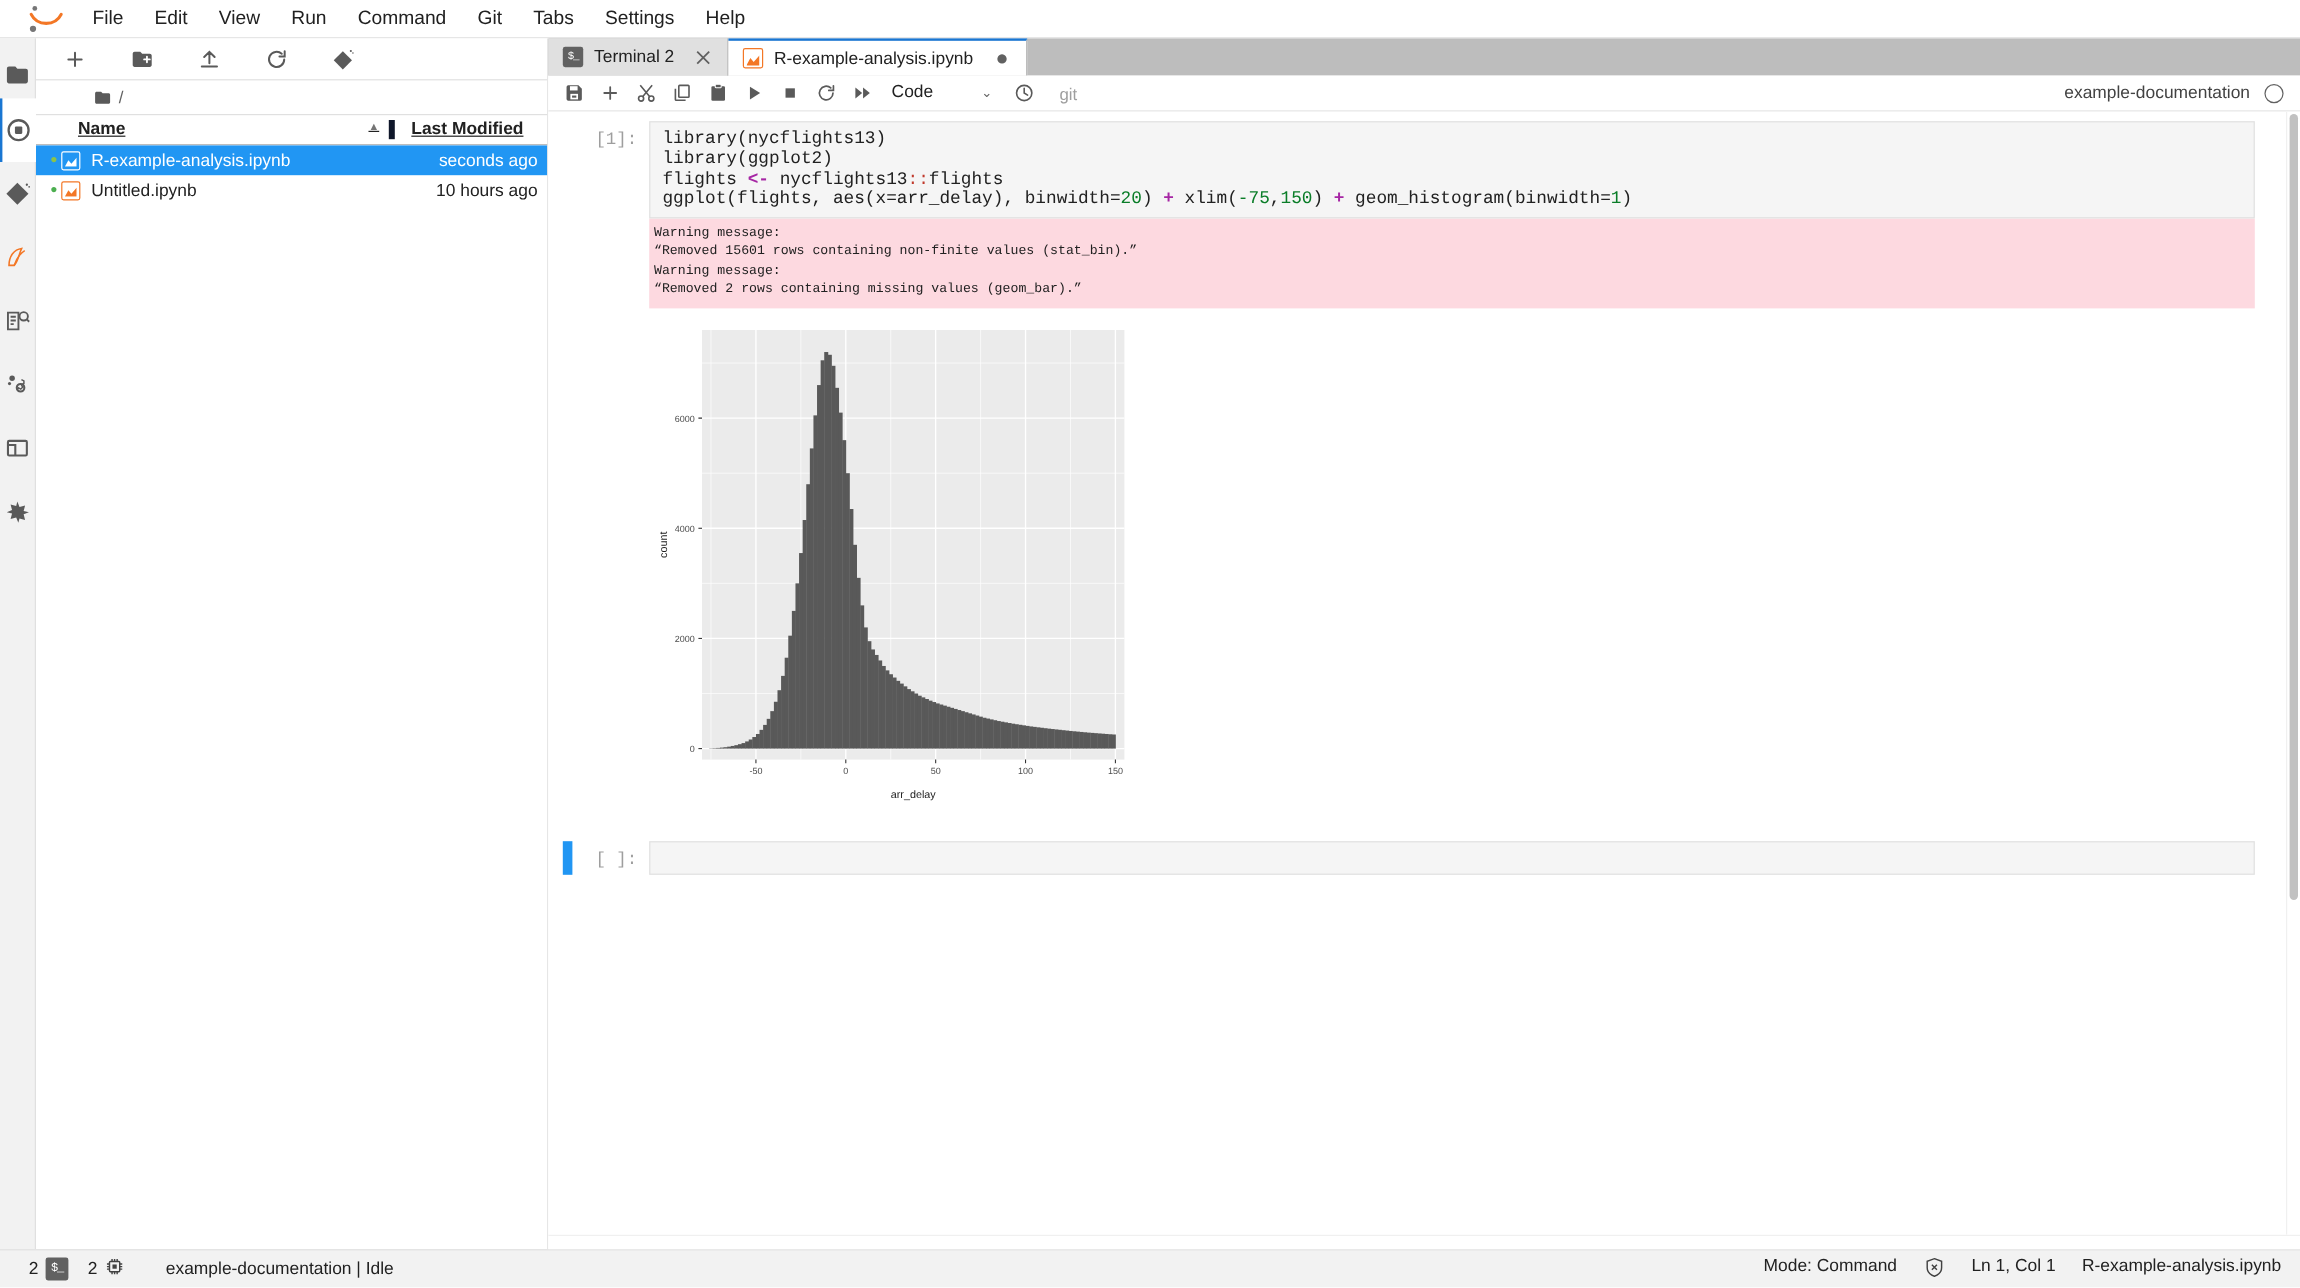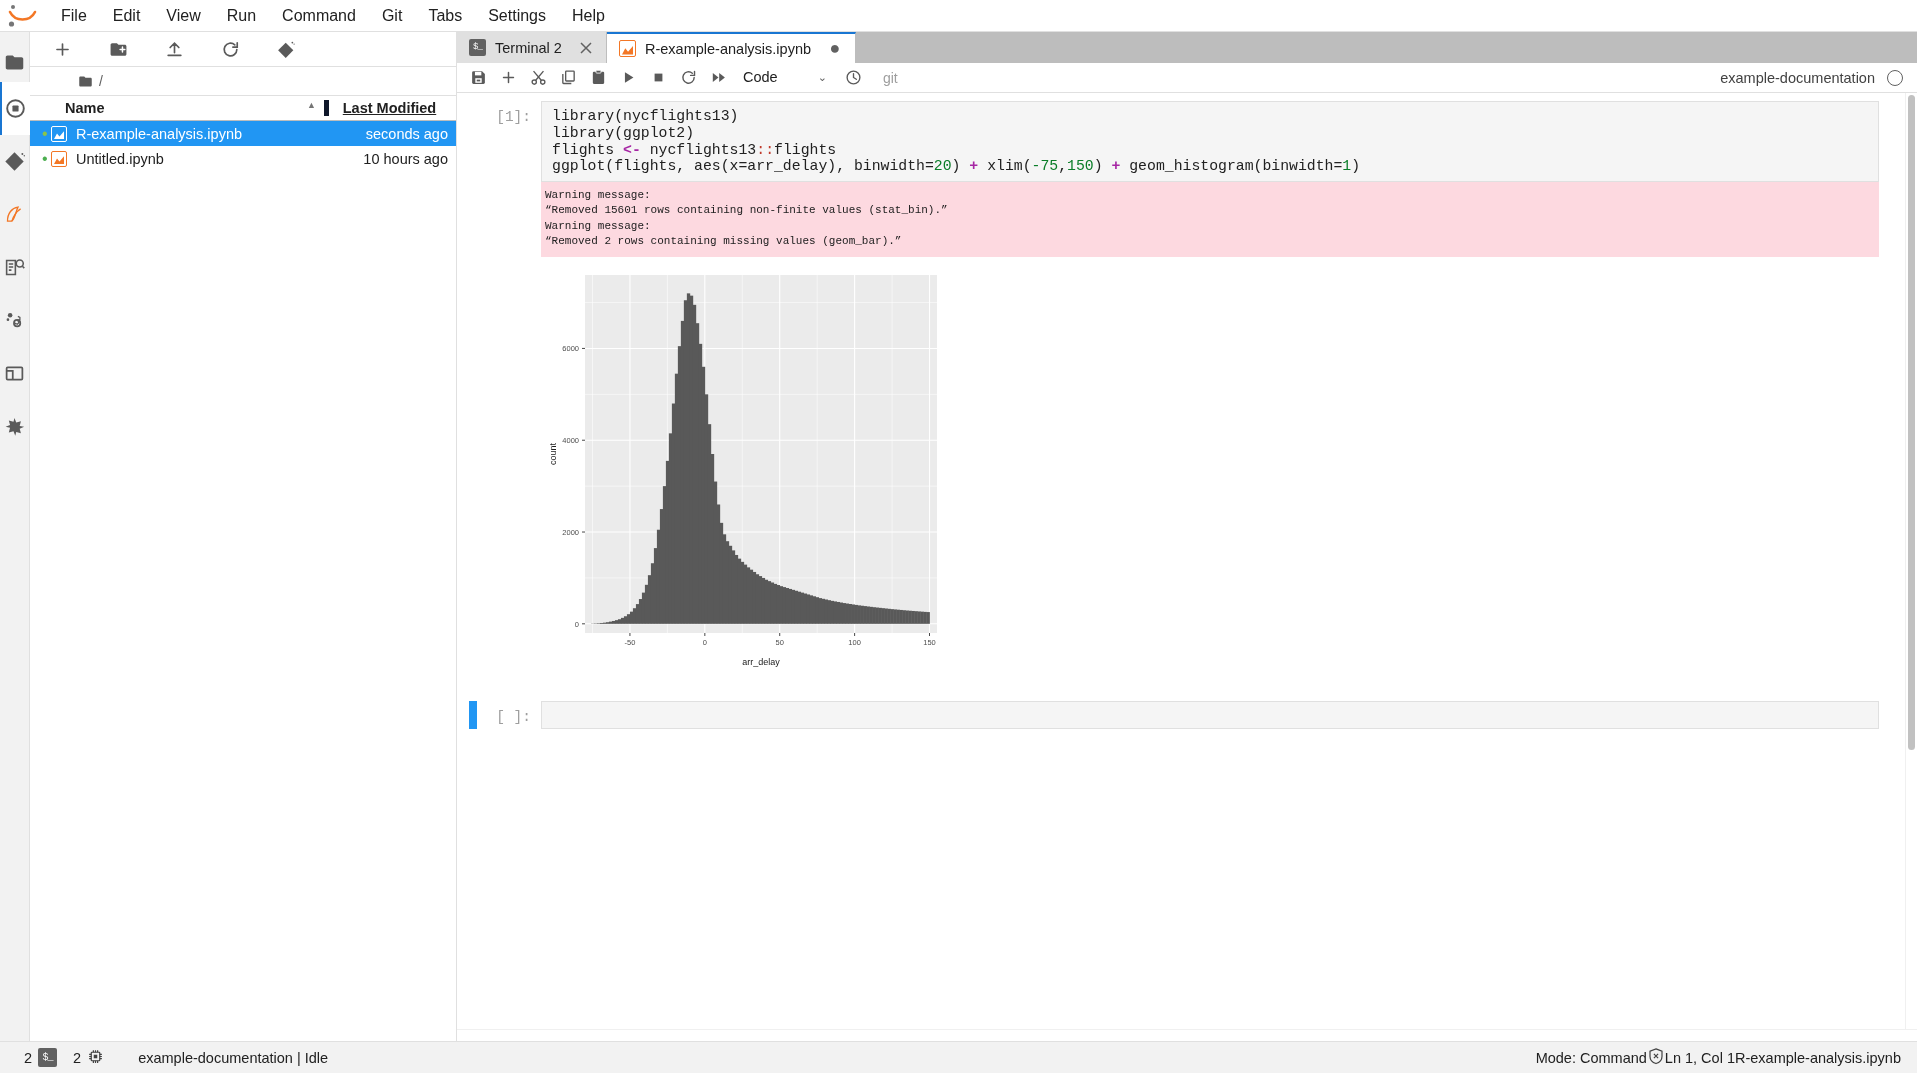--- a/index.html
+++ b/index.html
@@ -12,21 +12,21 @@
     color: #212121;
   }
   .app { width: 1917px; height: 1073px; display: flex; flex-direction: column; }
 
   
   .menubar {
     height: 32px; flex: 0 0 32px;
     display: flex; align-items: center;
     background: #fff;
     border-bottom: 1px solid #e0e0e0;
-    padding-left: 6px;
+    padding-left: 22px;
   }
   .jp-logo { width: 34px; height: 26px; position: relative; margin-right: 8px; flex: 0 0 34px;}
   .jp-logo svg { display:block; }
   .menu-item {
     font-size: 16px; color: #212121;
     padding: 4px 13px; cursor: pointer;
     line-height: 1.1;
   }
 
   
@@ -79,21 +79,21 @@
     font-size: 14px; color: #616161;
   }
   .fb-breadcrumb .sep { color: #616161; font-size: 14px; }
   .fb-header {
     height: 26px; flex: 0 0 26px;
     display: flex; align-items: center;
     border-top: 1px solid #e0e0e0;
     border-bottom: 1px solid #bdbdbd;
     font-size: 14.5px; font-weight: bold; color: #212121;
   }
-  .fb-h-name { flex: 1 1 auto; padding-left: 35px; display: flex; align-items: flex-start; cursor: pointer;}
+  .fb-h-name { flex: 1 1 auto; padding-left: 35px; display: flex; align-items: flex-start; cursor: pointer; text-decoration: underline;}
   .sort-caret { margin-left: auto; margin-right: 8px; color: #757575; font-size: 9px; }
   .fb-h-mod { width: 132px; flex: 0 0 132px; text-align: center; padding-right: 6px; border-left: 5px solid #0f172a; cursor: pointer; text-decoration: underline;}
   .fb-list { flex: 1 1 auto; overflow: hidden; }
   .fb-row {
     height: 25px; display: flex; align-items: center;
     font-size: 14.5px; cursor: pointer; padding-left: 12px;
   }
   .fb-row.selected { background: #2196f3; color: #fff; }
   .fb-dot { width: 9px; flex: 0 0 9px; font-size: 16px; line-height: 0; color: #4caf50; }
   .fb-row.selected .fb-dot { color: #8bc34a; }
@@ -244,21 +244,21 @@
   
   .statusbar {
     height: 32px; flex: 0 0 32px;
     display: flex; align-items: center;
     background: #f2f2f2;
     border-top: 1px solid #e0e0e0;
     font-size: 14.5px; color: #212121;
     padding: 0 16px;
   }
   .sb-item { display: flex; align-items: center; gap: 6px; cursor: pointer; padding: 0 8px; }
-  .sb-right { margin-left: auto; display: flex; align-items: center; }
+  .sb-right { margin-left: auto; display: flex; gap: 22px; }
   .term-badge {
     width: 19px; height: 19px; background: #616161; border-radius: 2px;
     color: #fff; font-size: 10px; font-family: "Liberation Mono", monospace;
     display: flex; align-items: center; justify-content: center; letter-spacing: -1px;
   }
 </style>
 </head>
 <body>
 
 <div class="app">

